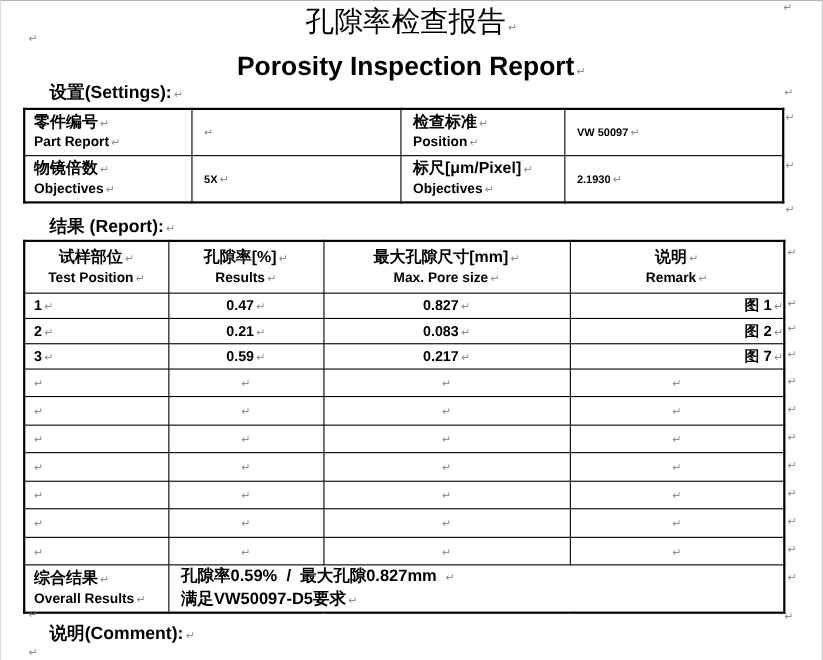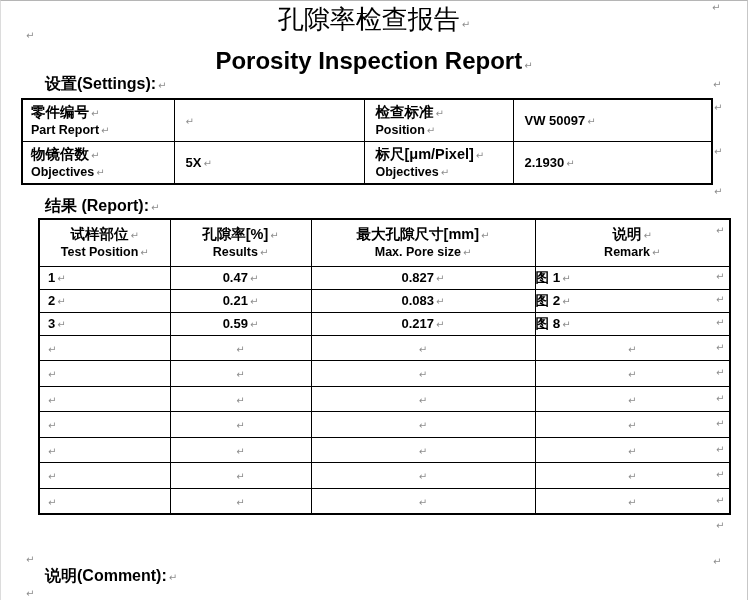--- a/index.html
+++ b/index.html
@@ -15,30 +15,30 @@
   .title-en{position:absolute;left:0;top:47px;width:748px;text-align:center;
     font-size:24px;font-weight:700;white-space:pre;}
   .heading{position:absolute;left:29px;font-size:16px;font-weight:700;white-space:pre;margin-left:16px;}
   .h-settings{top:74px;}
   .h-results{top:196px;}
   .h-comment{top:566px;}
   table{border-collapse:collapse;table-layout:fixed;position:absolute;}
   .tbl{border:2px solid #000;}
   .tbl td{border:1px solid #000;padding:0;vertical-align:middle;overflow:hidden;}
   .settings-table{left:21px;top:98px;width:690px;}
-  .results-table{left:38px;top:218px;width:691px;}
+  .results-table{left:21px;top:218px;width:691px;}
   .lbl-cell{padding-left:8px !important;}
   .val-cell{padding-left:11px !important;}
   .cn{font-size:14.5px;font-weight:700;line-height:18px;white-space:pre;}
   .en{font-size:12.5px;font-weight:700;line-height:15px;white-space:pre;}
-  .val{font-size:13px;font-weight:700;white-space:pre;}
+  .val{font-size:10px;font-weight:700;white-space:pre;}
   .hdr-cell{text-align:center;}
   .num-cell{text-align:center;font-size:13px;font-weight:700;}
   .pos-cell{padding-left:8px !important;font-size:13px;font-weight:700;}
-  .remark-cell{text-align:left;font-size:13.5px;font-weight:700;}
+  .remark-cell{text-align:right;font-size:13.5px;font-weight:700;}
   .empty-left{padding-left:8px !important;}
   .empty-center{text-align:center;}
   .overall-label{padding-left:8px !important;vertical-align:middle;}
   .overall-cell{padding-left:11px !important;vertical-align:middle;}
   .ov-line{font-size:15px;font-weight:700;line-height:19px;white-space:pre;}
   .pm{color:#8e8e8e;font-size:10px;font-weight:400;margin-left:2px;
     font-family:"DejaVu Sans",sans-serif;vertical-align:baseline;}
   .pm-abs{position:absolute;margin-left:0;}
   .pm-cellonly{margin-left:0;}
 </style>
@@ -132,63 +132,73 @@
   <tr style="height:23px">
     <td class="pos-cell"><span>2</span><span class="pm">↵</span></td>
     <td class="num-cell"><span>0.21</span><span class="pm">↵</span></td>
     <td class="num-cell"><span>0.083</span><span class="pm">↵</span></td>
     <td class="remark-cell"><span>图 2</span><span class="pm">↵</span></td>
   </tr>
   <tr style="height:23px">
     <td class="pos-cell"><span>3</span><span class="pm">↵</span></td>
     <td class="num-cell"><span>0.59</span><span class="pm">↵</span></td>
     <td class="num-cell"><span>0.217</span><span class="pm">↵</span></td>
-    <td class="remark-cell"><span>图 8</span><span class="pm">↵</span></td>
-  </tr>
-  <tr style="height:25.5px">
-    <td class="empty-left"><span class="pm pm-cellonly">↵</span></td>
-    <td class="empty-center"><span class="pm pm-cellonly">↵</span></td>
-    <td class="empty-center"><span class="pm pm-cellonly">↵</span></td>
-    <td class="empty-center"><span class="pm pm-cellonly">↵</span></td>
-  </tr>
-  <tr style="height:25.5px">
-    <td class="empty-left"><span class="pm pm-cellonly">↵</span></td>
-    <td class="empty-center"><span class="pm pm-cellonly">↵</span></td>
-    <td class="empty-center"><span class="pm pm-cellonly">↵</span></td>
-    <td class="empty-center"><span class="pm pm-cellonly">↵</span></td>
-  </tr>
-  <tr style="height:25.5px">
-    <td class="empty-left"><span class="pm pm-cellonly">↵</span></td>
-    <td class="empty-center"><span class="pm pm-cellonly">↵</span></td>
-    <td class="empty-center"><span class="pm pm-cellonly">↵</span></td>
-    <td class="empty-center"><span class="pm pm-cellonly">↵</span></td>
-  </tr>
-  <tr style="height:25.5px">
-    <td class="empty-left"><span class="pm pm-cellonly">↵</span></td>
-    <td class="empty-center"><span class="pm pm-cellonly">↵</span></td>
-    <td class="empty-center"><span class="pm pm-cellonly">↵</span></td>
-    <td class="empty-center"><span class="pm pm-cellonly">↵</span></td>
-  </tr>
-  <tr style="height:25.5px">
-    <td class="empty-left"><span class="pm pm-cellonly">↵</span></td>
-    <td class="empty-center"><span class="pm pm-cellonly">↵</span></td>
-    <td class="empty-center"><span class="pm pm-cellonly">↵</span></td>
-    <td class="empty-center"><span class="pm pm-cellonly">↵</span></td>
-  </tr>
-  <tr style="height:25.5px">
-    <td class="empty-left"><span class="pm pm-cellonly">↵</span></td>
-    <td class="empty-center"><span class="pm pm-cellonly">↵</span></td>
-    <td class="empty-center"><span class="pm pm-cellonly">↵</span></td>
-    <td class="empty-center"><span class="pm pm-cellonly">↵</span></td>
-  </tr>
-  <tr style="height:25.5px">
-    <td class="empty-left"><span class="pm pm-cellonly">↵</span></td>
-    <td class="empty-center"><span class="pm pm-cellonly">↵</span></td>
-    <td class="empty-center"><span class="pm pm-cellonly">↵</span></td>
-    <td class="empty-center"><span class="pm pm-cellonly">↵</span></td>
+    <td class="remark-cell"><span>图 7</span><span class="pm">↵</span></td>
+  </tr>
+  <tr style="height:25.5px">
+    <td class="empty-left"><span class="pm pm-cellonly">↵</span></td>
+    <td class="empty-center"><span class="pm pm-cellonly">↵</span></td>
+    <td class="empty-center"><span class="pm pm-cellonly">↵</span></td>
+    <td class="empty-center"><span class="pm pm-cellonly">↵</span></td>
+  </tr>
+  <tr style="height:25.5px">
+    <td class="empty-left"><span class="pm pm-cellonly">↵</span></td>
+    <td class="empty-center"><span class="pm pm-cellonly">↵</span></td>
+    <td class="empty-center"><span class="pm pm-cellonly">↵</span></td>
+    <td class="empty-center"><span class="pm pm-cellonly">↵</span></td>
+  </tr>
+  <tr style="height:25.5px">
+    <td class="empty-left"><span class="pm pm-cellonly">↵</span></td>
+    <td class="empty-center"><span class="pm pm-cellonly">↵</span></td>
+    <td class="empty-center"><span class="pm pm-cellonly">↵</span></td>
+    <td class="empty-center"><span class="pm pm-cellonly">↵</span></td>
+  </tr>
+  <tr style="height:25.5px">
+    <td class="empty-left"><span class="pm pm-cellonly">↵</span></td>
+    <td class="empty-center"><span class="pm pm-cellonly">↵</span></td>
+    <td class="empty-center"><span class="pm pm-cellonly">↵</span></td>
+    <td class="empty-center"><span class="pm pm-cellonly">↵</span></td>
+  </tr>
+  <tr style="height:25.5px">
+    <td class="empty-left"><span class="pm pm-cellonly">↵</span></td>
+    <td class="empty-center"><span class="pm pm-cellonly">↵</span></td>
+    <td class="empty-center"><span class="pm pm-cellonly">↵</span></td>
+    <td class="empty-center"><span class="pm pm-cellonly">↵</span></td>
+  </tr>
+  <tr style="height:25.5px">
+    <td class="empty-left"><span class="pm pm-cellonly">↵</span></td>
+    <td class="empty-center"><span class="pm pm-cellonly">↵</span></td>
+    <td class="empty-center"><span class="pm pm-cellonly">↵</span></td>
+    <td class="empty-center"><span class="pm pm-cellonly">↵</span></td>
+  </tr>
+  <tr style="height:25.5px">
+    <td class="empty-left"><span class="pm pm-cellonly">↵</span></td>
+    <td class="empty-center"><span class="pm pm-cellonly">↵</span></td>
+    <td class="empty-center"><span class="pm pm-cellonly">↵</span></td>
+    <td class="empty-center"><span class="pm pm-cellonly">↵</span></td>
+  </tr>
+  <tr style="height:40.5px">
+    <td class="overall-label">
+      <div class="cn"><span>综合结果</span><span class="pm">↵</span></div>
+      <div class="en"><span>Overall Results</span><span class="pm">↵</span></div>
+    </td>
+    <td class="overall-cell" colspan="3">
+      <div class="ov-line"><span>孔隙率0.59%  /  最大孔隙0.827mm</span><span class="pm" style="margin-left:8px">↵</span></div>
+      <div class="ov-line"><span>满足VW50097-D5要求</span><span class="pm">↵</span></div>
+    </td>
   </tr>
 </tbody>
   </table>
 
 <span class="pm pm-abs" style="left:712px;top:2px">↵</span>
 <span class="pm pm-abs" style="left:26px;top:30px">↵</span>
 <span class="pm pm-abs" style="left:713px;top:79px">↵</span>
 <span class="pm pm-abs" style="left:714px;top:102px">↵</span>
 <span class="pm pm-abs" style="left:714px;top:146px">↵</span>
 <span class="pm pm-abs" style="left:714px;top:186px">↵</span>

